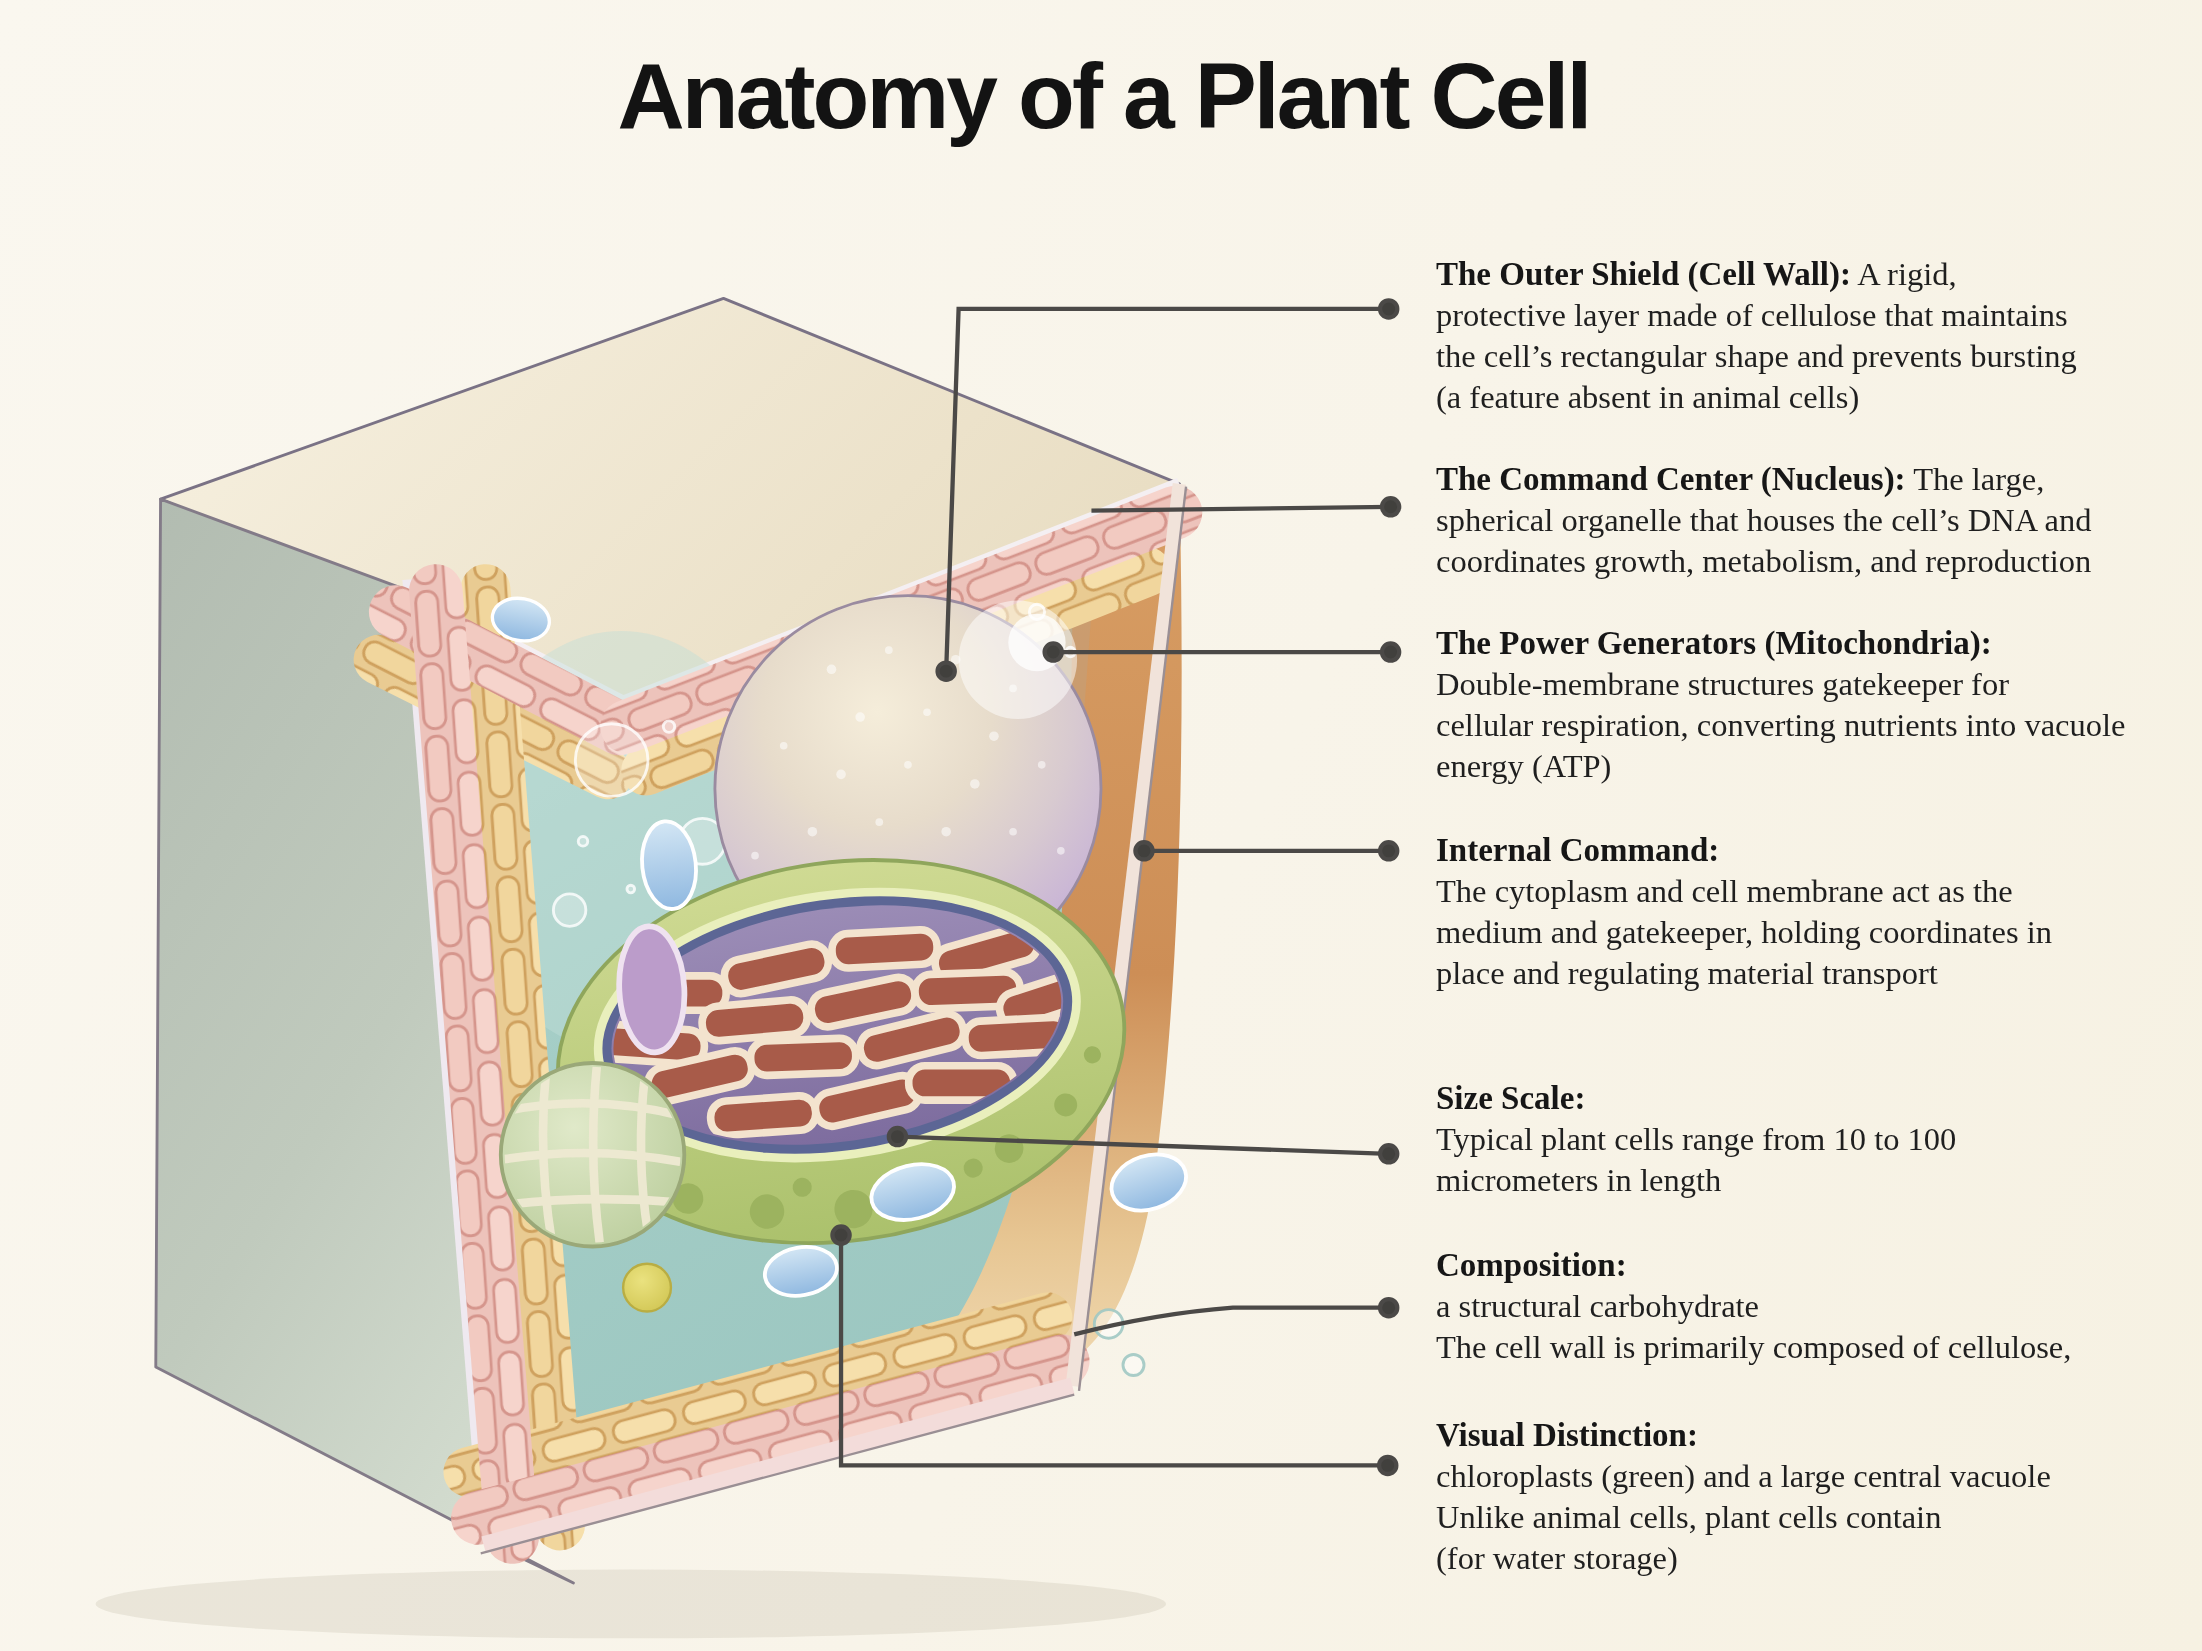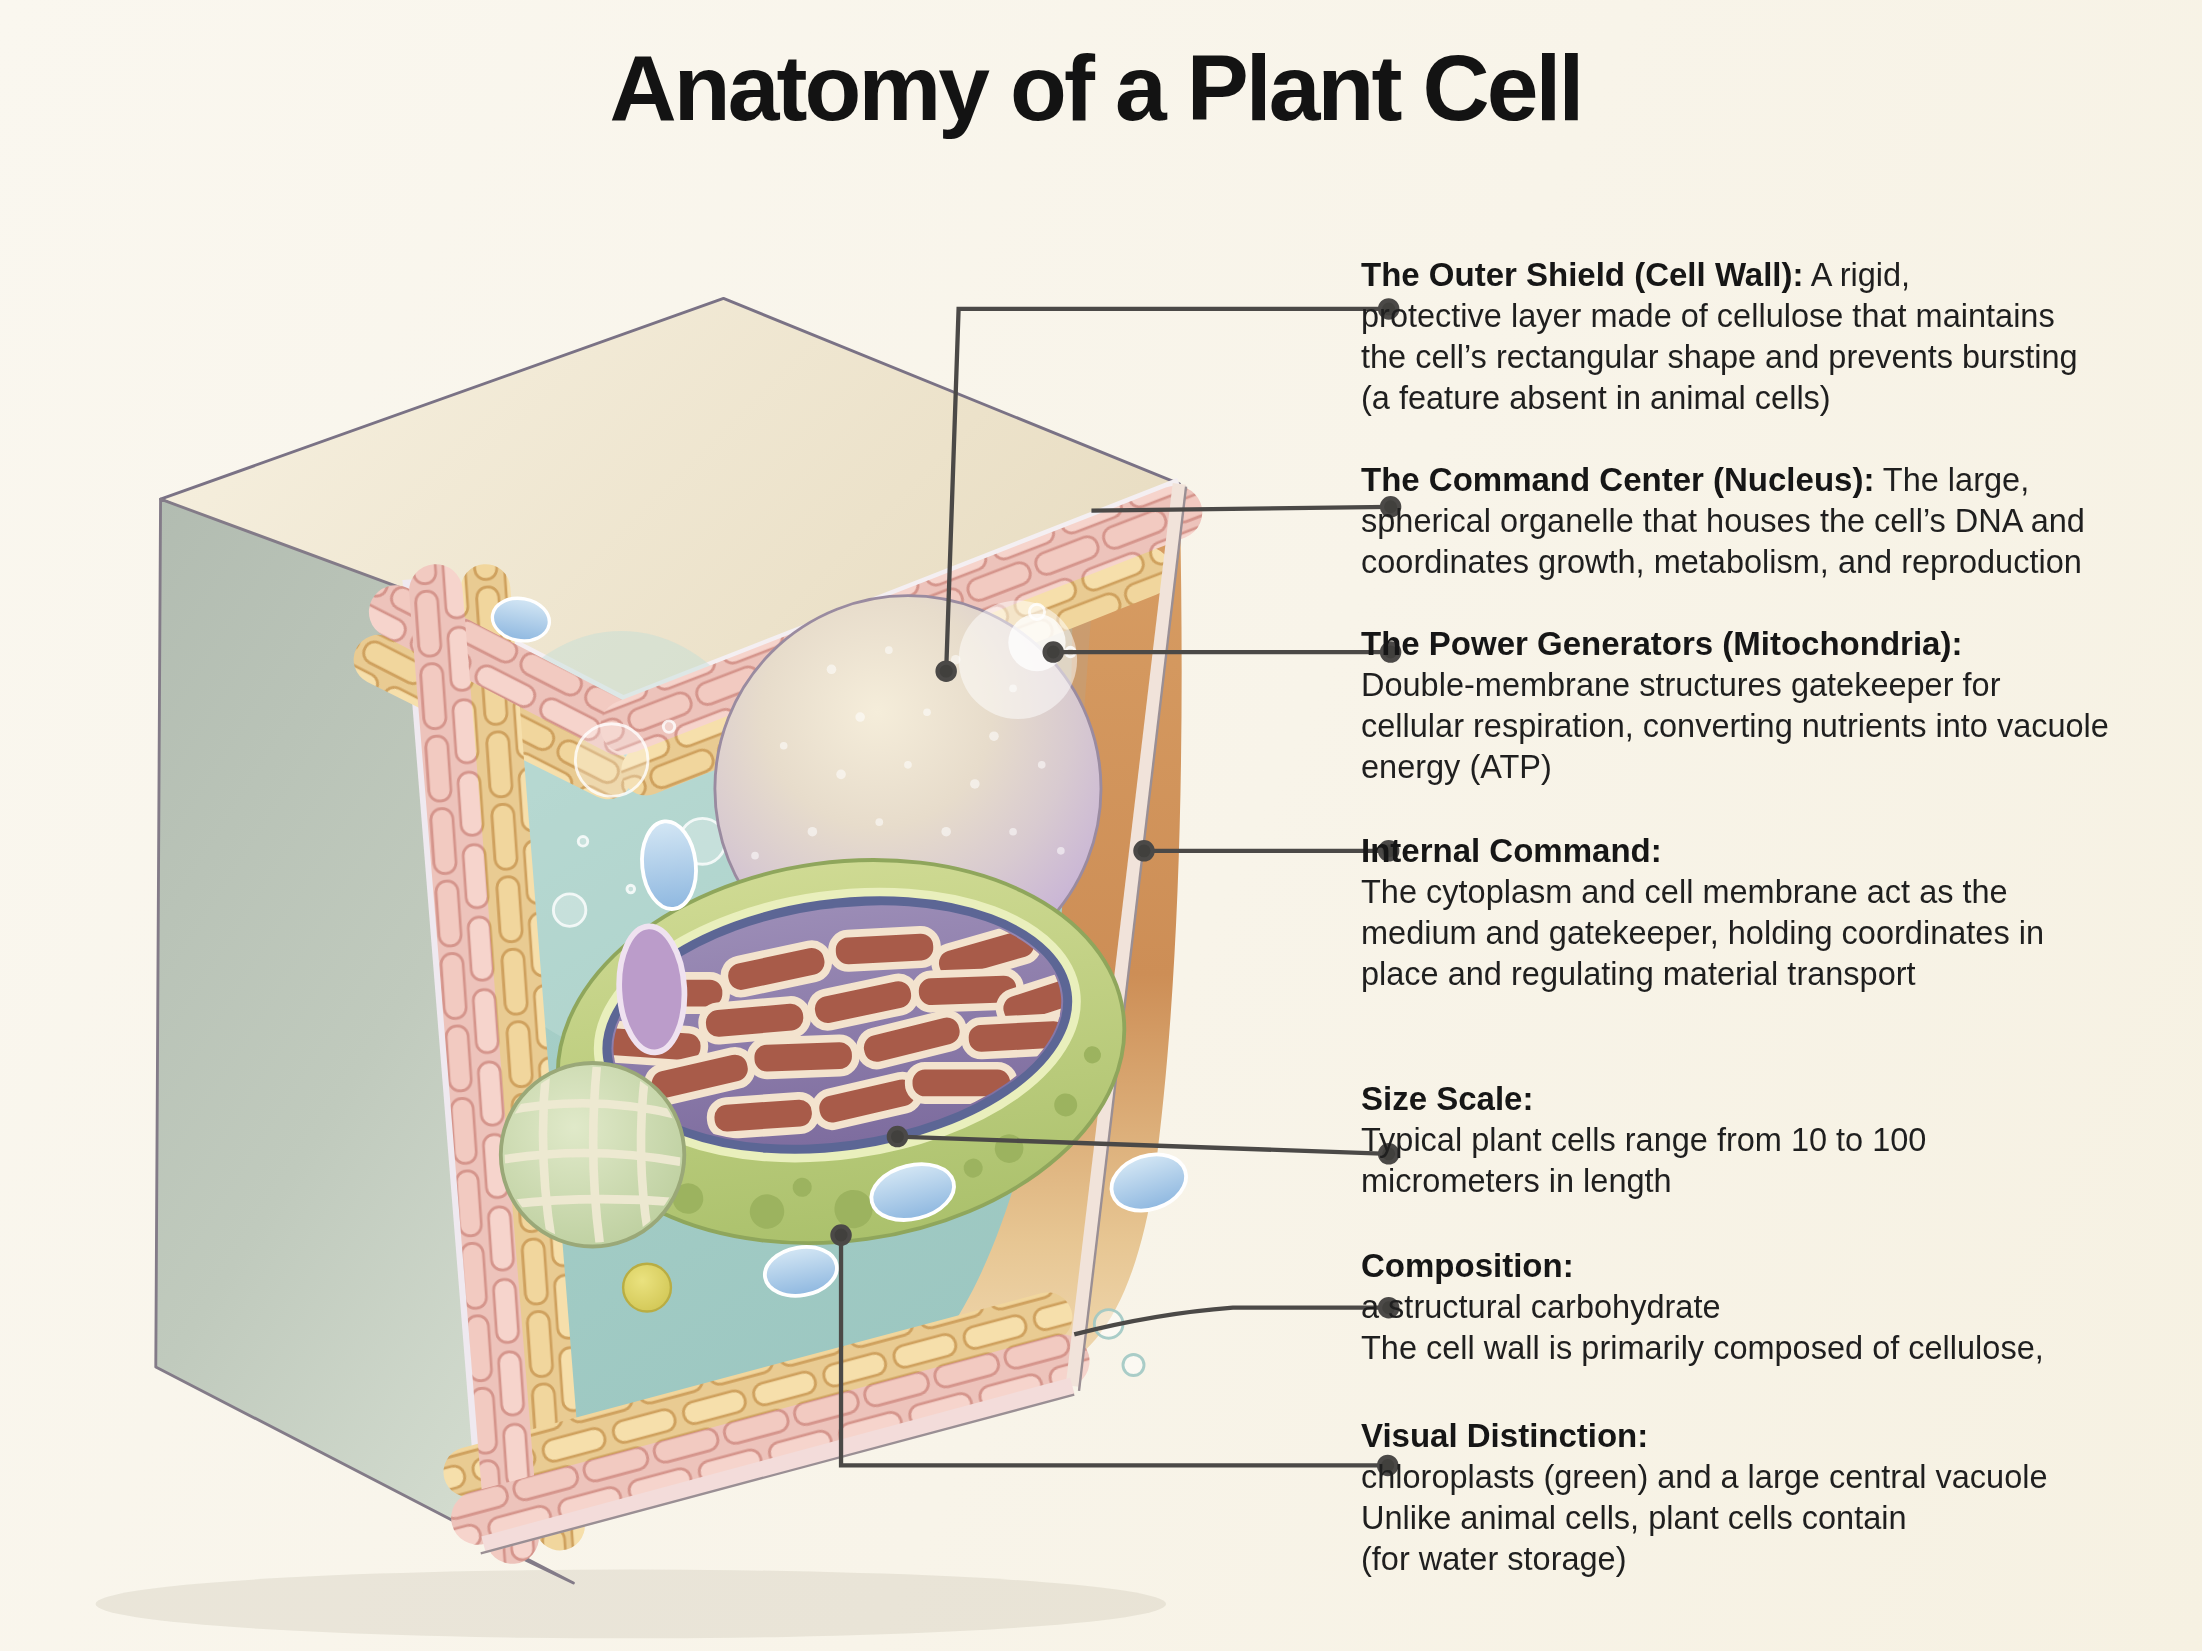--- a/index.html
+++ b/index.html
@@ -7,24 +7,24 @@
     width:2202px;height:1652px;
     font-family:"Liberation Sans", sans-serif;
     background:linear-gradient(115deg,#faf7ef 0%,#f8f4e9 55%,#f6f1e2 100%);
     overflow:hidden;
   }
   .canvas{position:relative;width:2202px;height:1652px;}
   .page-title{
     position:absolute;top:29px;left:0;width:2183px;
     text-align:center;
     font-size:93px;font-weight:bold;color:#131313;
-    letter-spacing:-2.9px;line-height:110px;margin:4px;
+    letter-spacing:-2.9px;line-height:110px;margin:12px;
   }
   .figure-svg{position:absolute;top:0;left:0;}
-  .lbl{position:absolute;left:1361px;color:#1f1f1f;}
+  .lbl{position:absolute;left:1436px;color:#1f1f1f;font-family:Liberation Serif, serif;}
   .lbl .ln{font-size:32.5px;line-height:41px;white-space:nowrap;}
   .lbl .hd{font-weight:bold;font-size:33px;color:#161616;}
 </style>
 </head>
 <body>
 
 <div class="canvas">
 
 <h1 class="page-title">Anatomy of a Plant Cell</h1>
 

